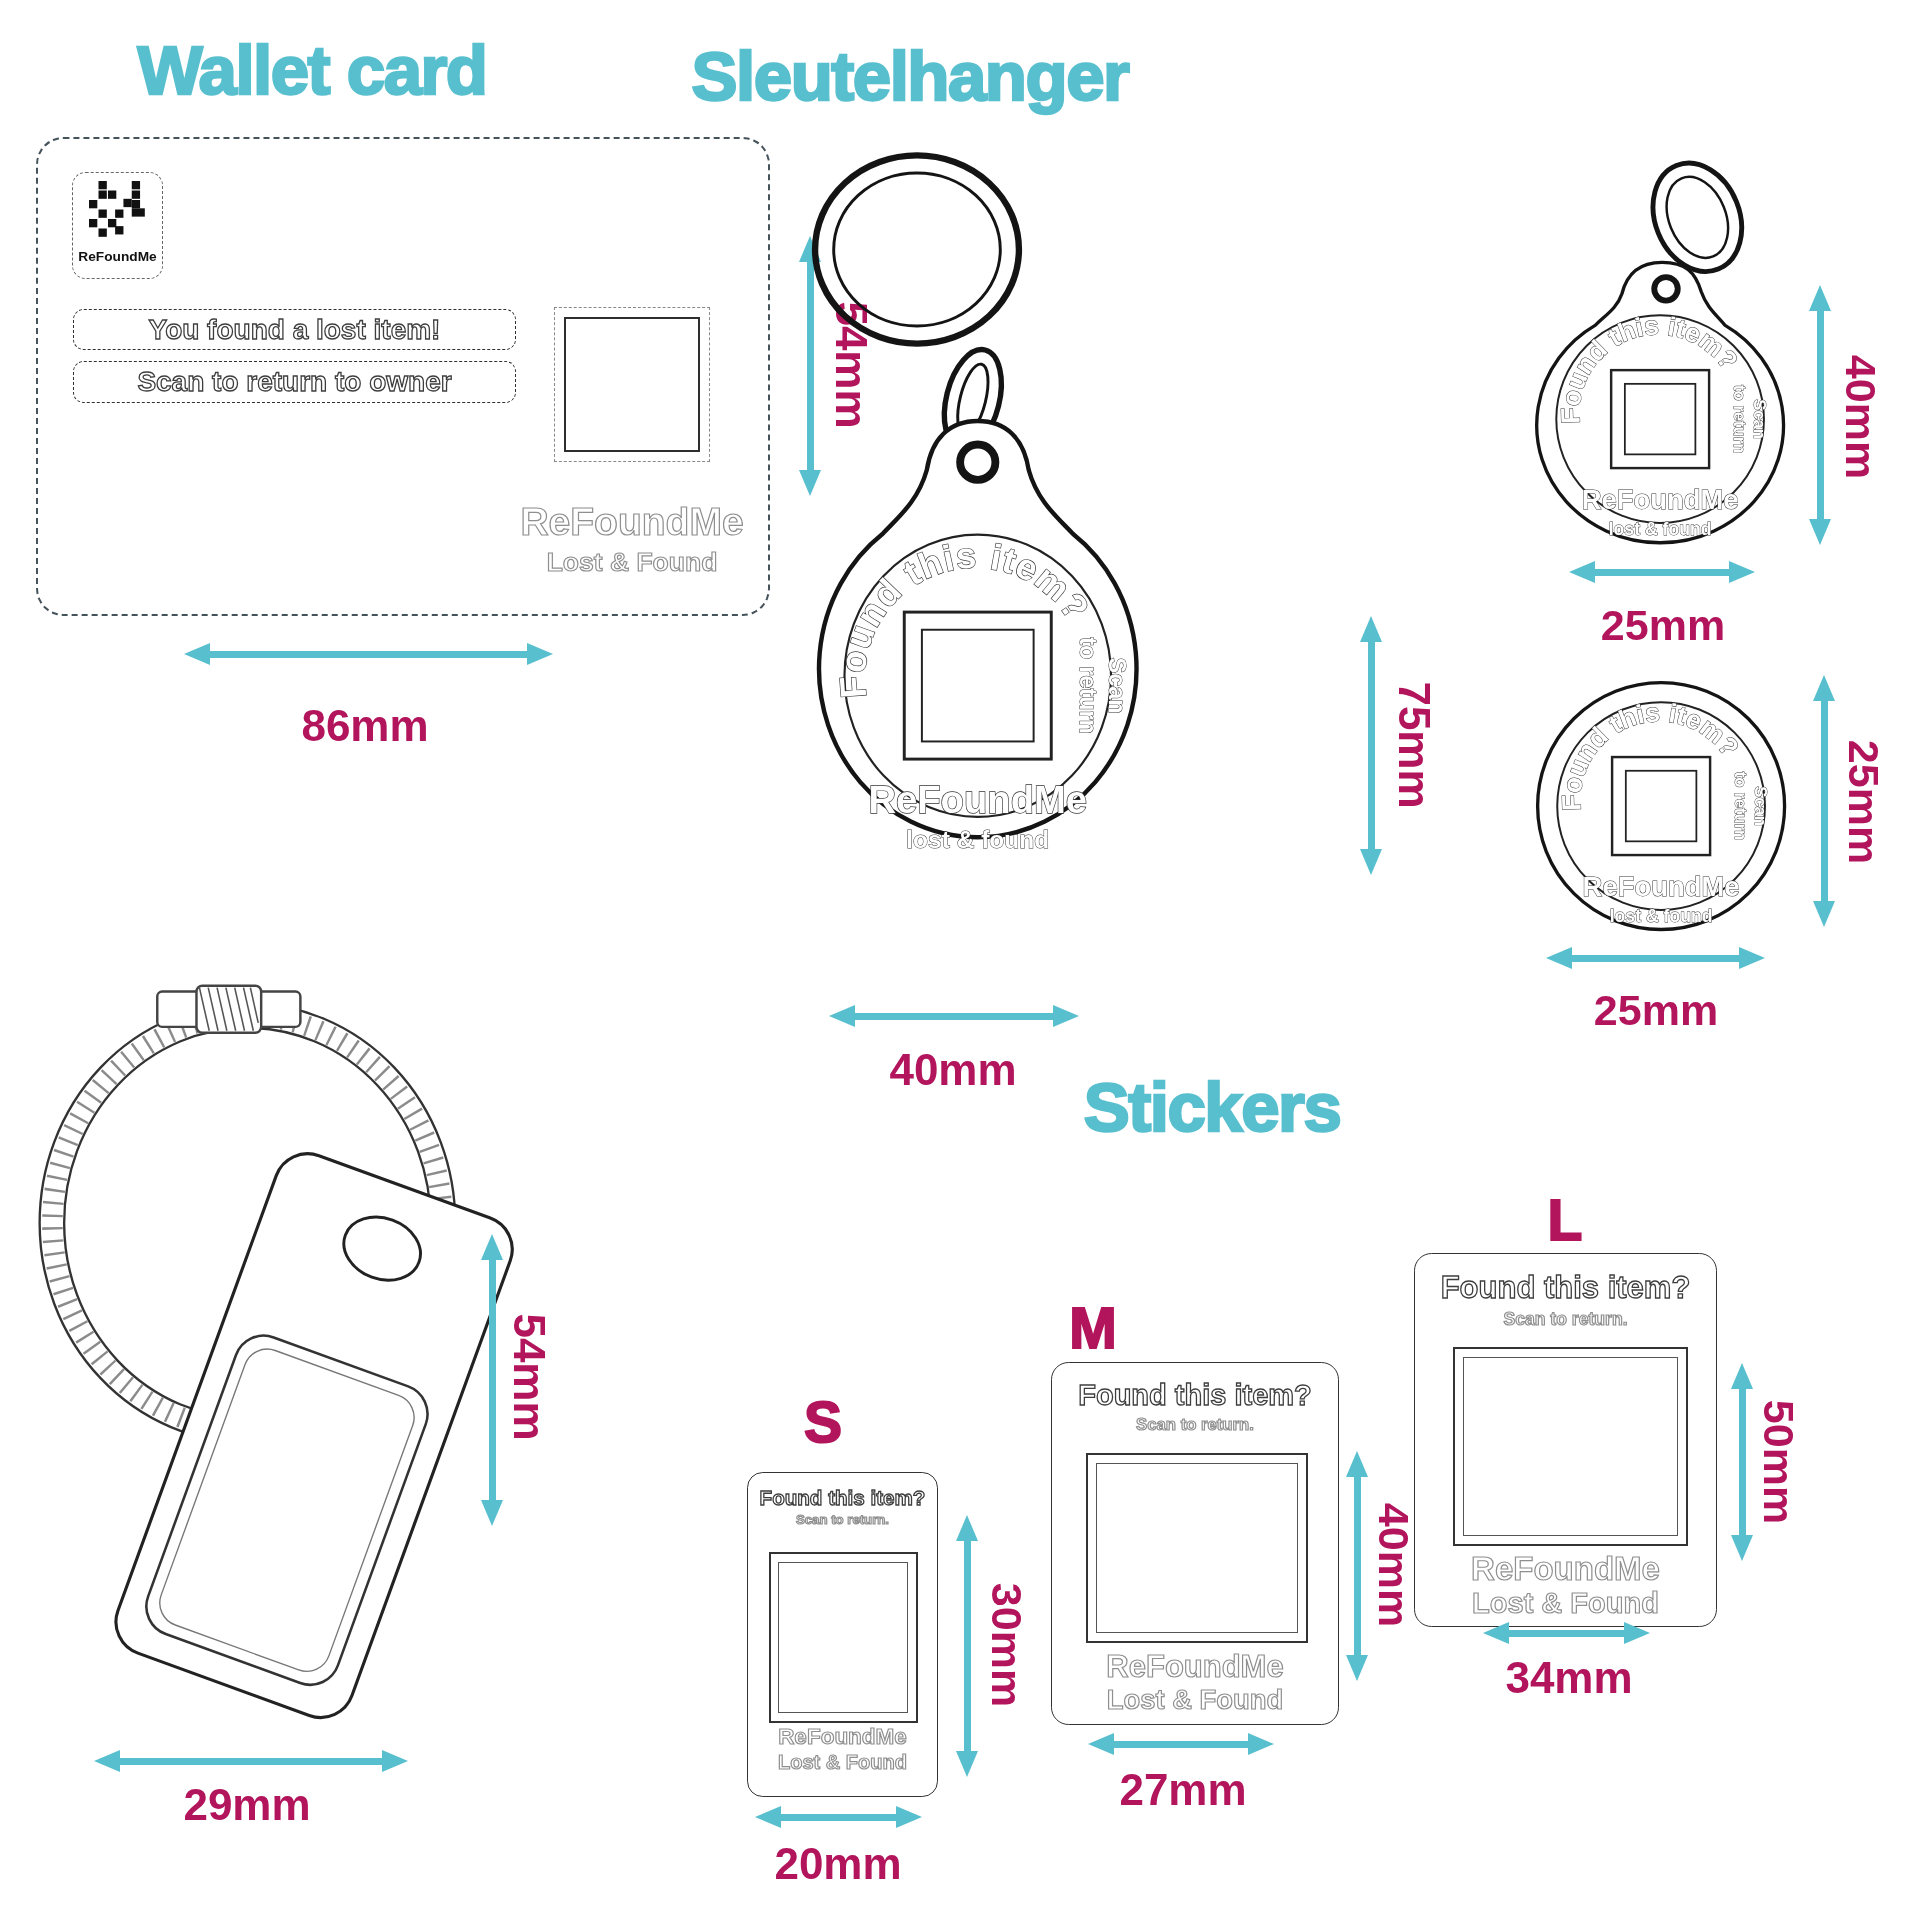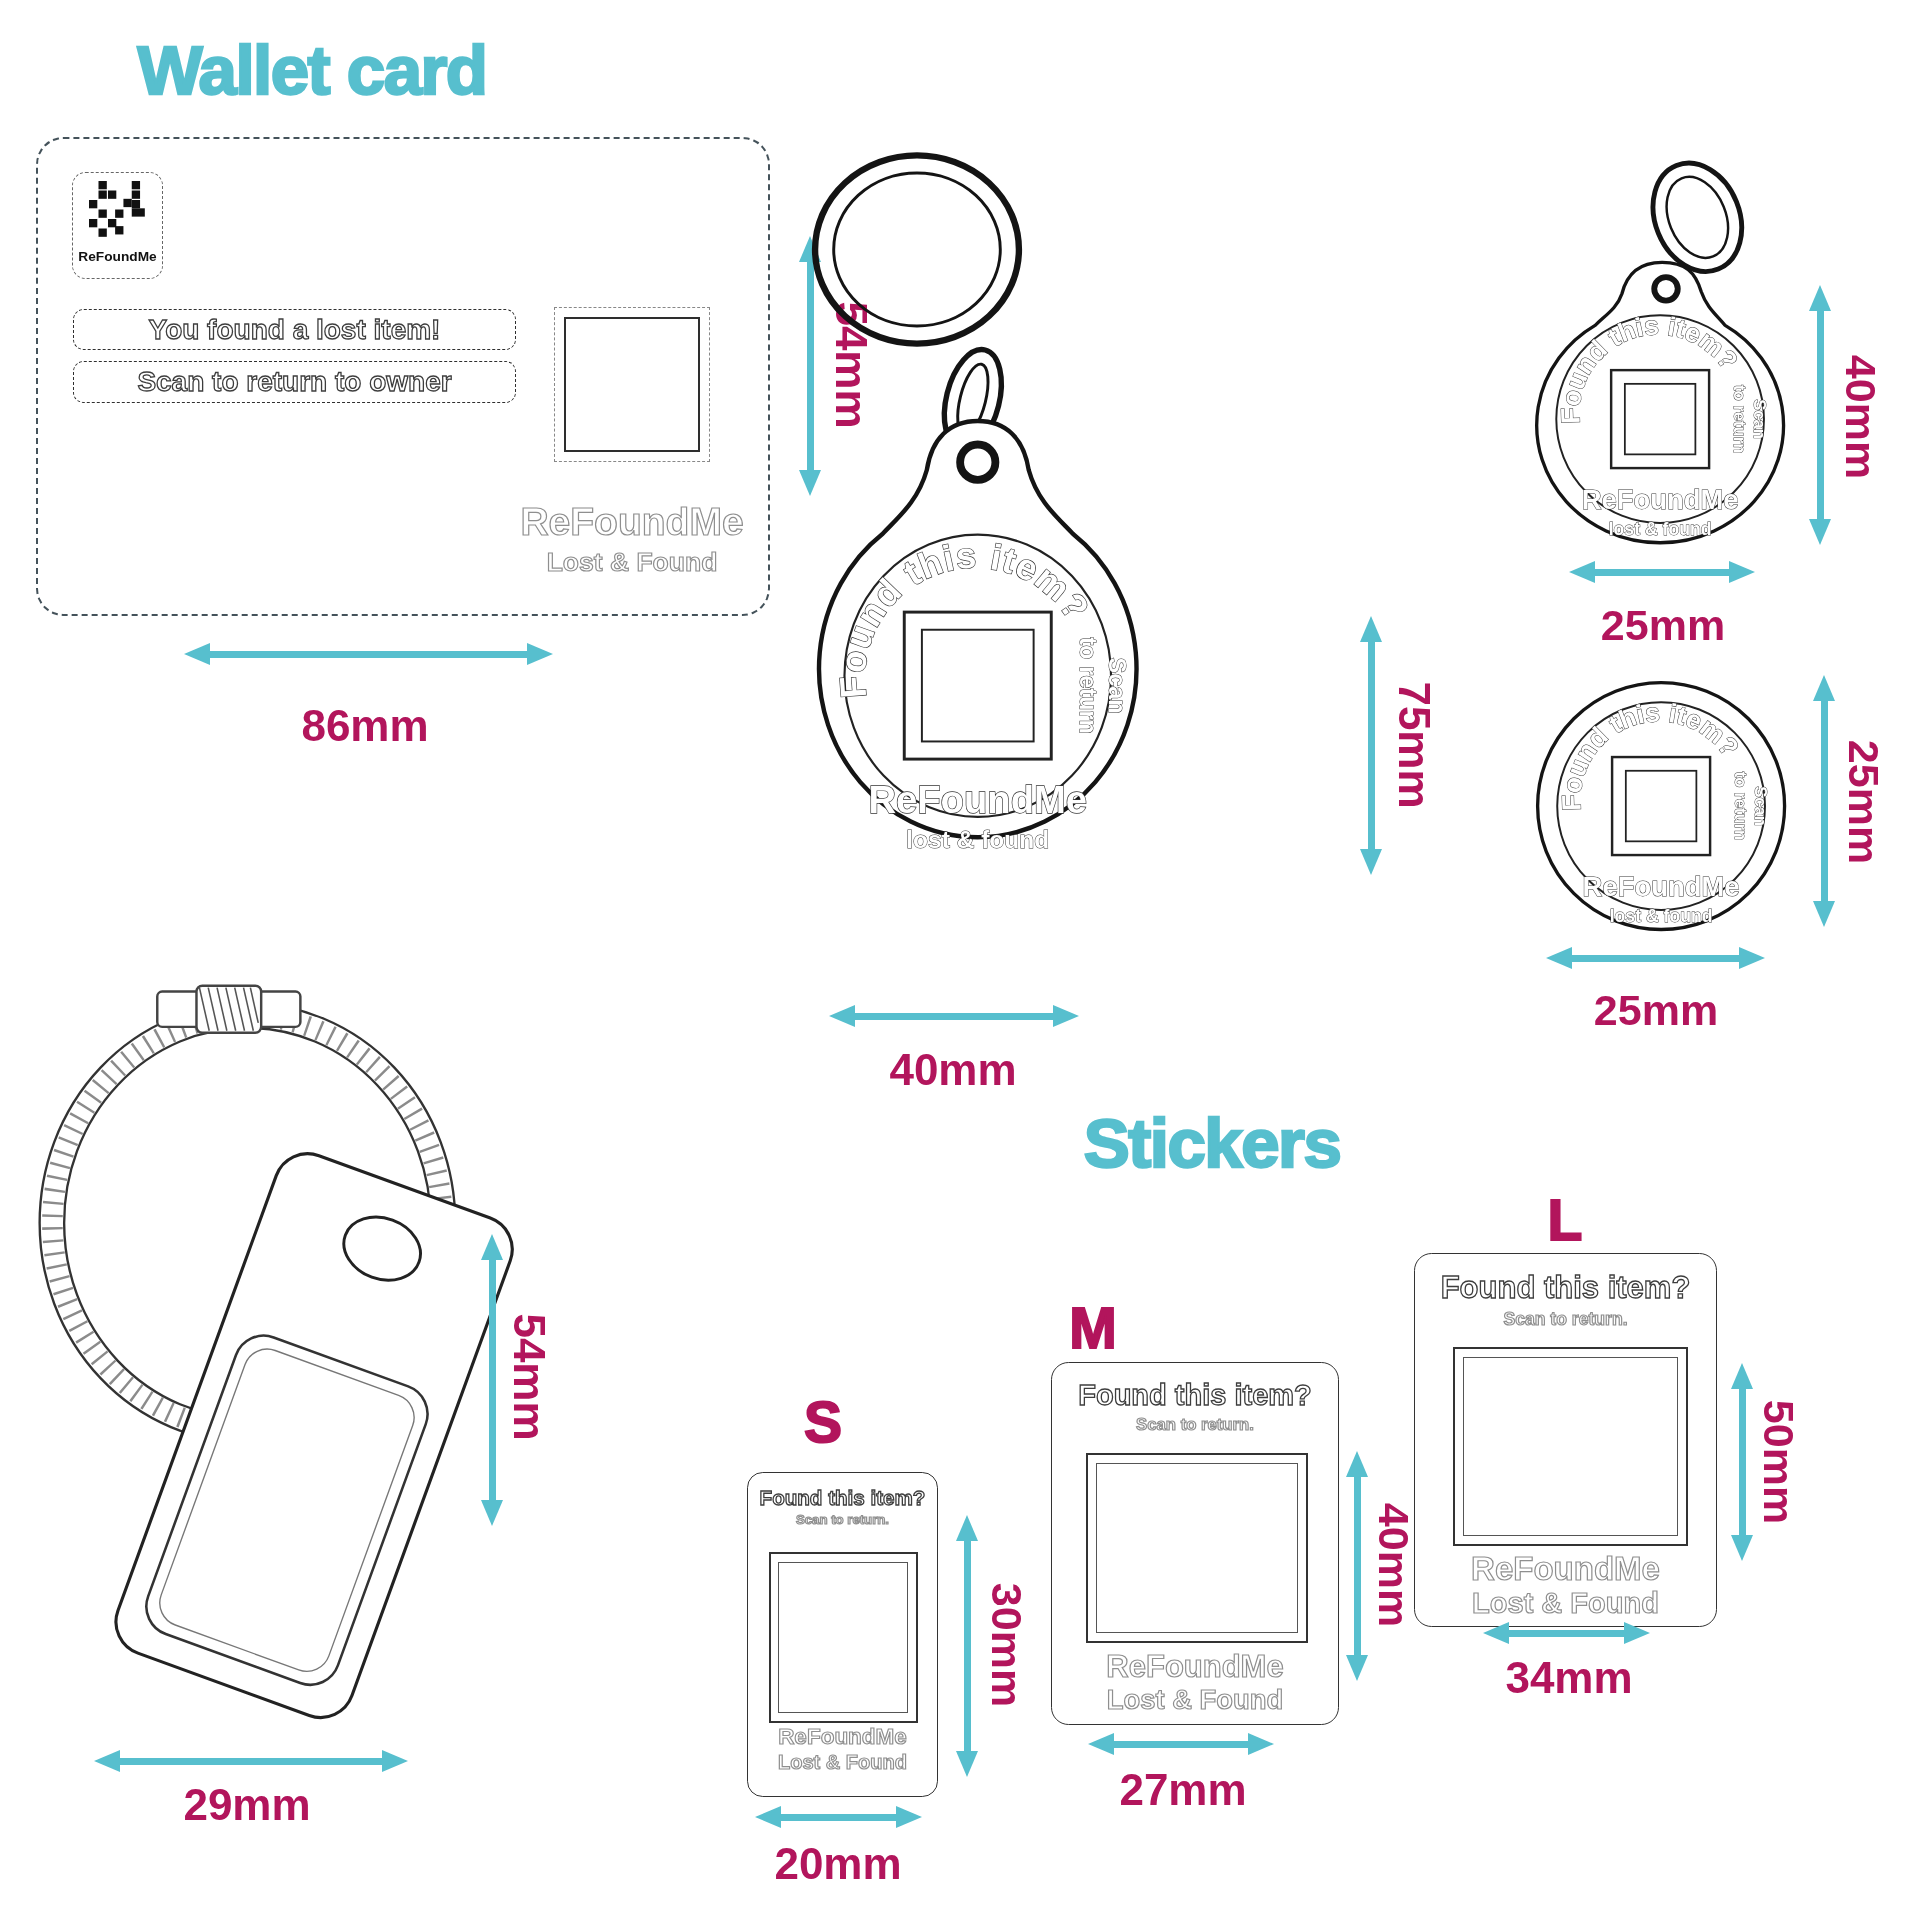--- a/index.html
+++ b/index.html
@@ -51,21 +51,22 @@
   .svgol{fill:#fff;stroke:#333;paint-order:stroke;font-family:"Liberation Sans",sans-serif;
          font-weight:700;}
   svg{position:absolute;overflow:visible;}
 </style>
 </head>
 <body>
 
 <div class="canvas">
 
   <div class="title" style="left:312px;top:31px;">Wallet card</div>
-  <div class="title" style="left:1212px;top:1104px;">Stickers</div>
+  <div class="title" style="left:910px;top:37px;">Sleutelhanger</div>
+  <div class="title" style="left:1212px;top:1068px;">Stickers</div>
 
   <div class="wcard">
     <div class="wlogo">
       <svg width="59" height="57" viewBox="0 0 48 48" style="left:14.7px;top:7.8px;">
         <g fill="#111">
           <rect x="8" y="0" width="7" height="7"></rect>
             <rect x="36" y="0" width="7" height="7"></rect>
           <rect x="8" y="8" width="7" height="7"></rect>
             <rect x="16" y="8" width="7" height="7"></rect>
           <rect x="36" y="8" width="7" height="7"></rect>

